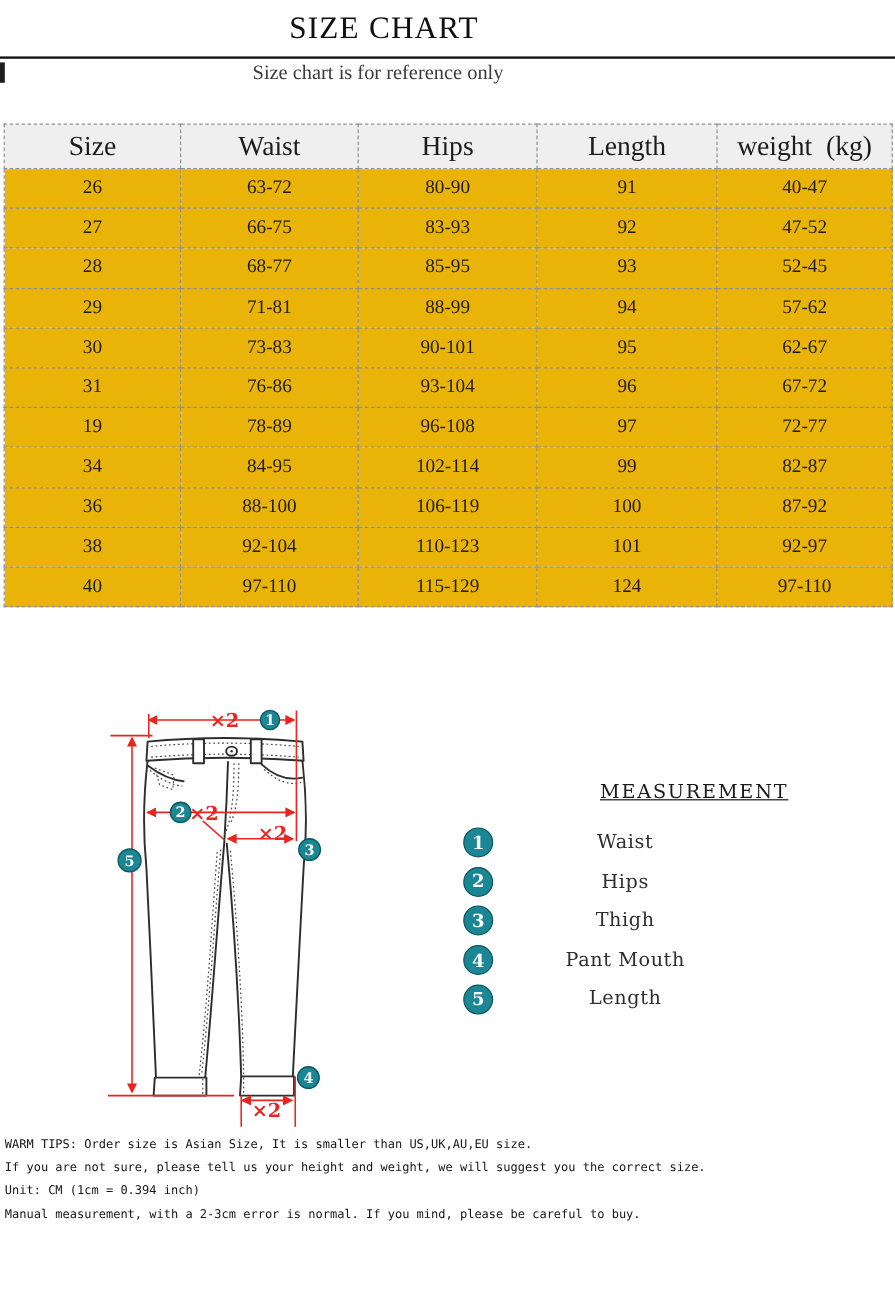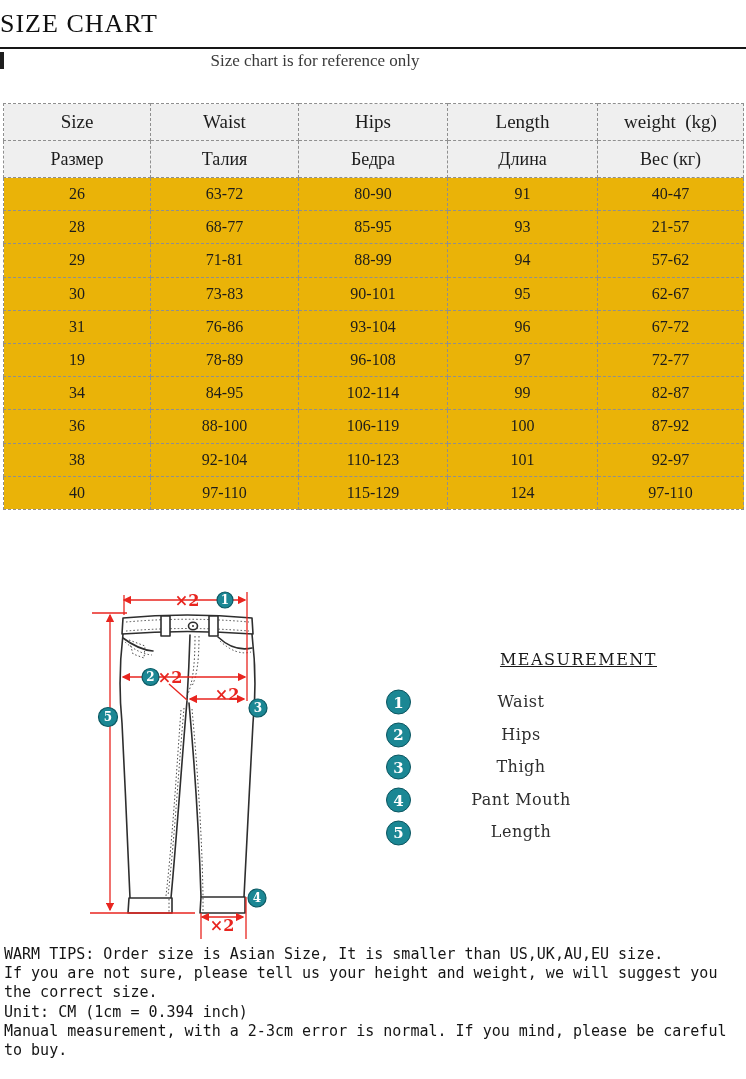--- a/index.html
+++ b/index.html
@@ -1,31 +1,31 @@
 <!DOCTYPE html>
 <html><head>
 <meta charset="utf-8">
 <style>
   html,body{margin:0;padding:0;background:#fff;}
   .page{position:relative;width:746px;height:1079px;background:#ffffff;overflow:hidden;
         font-family:"Liberation Serif",serif;color:#1c1c1c;}
 
-  .title{position:absolute;top:9px;left:0;width:640px;text-align:left;
+  .title{position:absolute;top:9px;left:0;width:640px;text-align:center;
          font-size:26px;letter-spacing:1px;color:#101010;}
   .divider{position:absolute;top:47px;left:0;width:746px;height:2px;background:#161616;}
   .edge-mark{position:absolute;top:52px;left:0;width:4px;height:17px;background:#1e1e1e;}
   .subtitle{position:absolute;top:51px;left:0;width:630px;text-align:center;
             font-size:17px;color:#3a3a3a;}
 
   table.size-table{position:absolute;left:3px;top:103px;width:740px;
                    border-collapse:collapse;table-layout:fixed;}
   .size-table th,.size-table td{border:1px dashed #8f8f8f;text-align:center;
                    vertical-align:middle;padding:0;font-weight:normal;color:#1c1c1c;}
   .size-table thead tr{background:#efefef;height:37px;}
-  .size-table thead tr.hdr-en th{font-size:19px;white-space:pre;}
+  .size-table thead tr.hdr-en th{font-size:23px;white-space:pre;}
   .size-table thead tr.hdr-ru th{font-size:18px;}
   .size-table tbody tr{height:33.2px;font-size:16px;background:#eab308;}
 
   svg.diagram{position:absolute;left:75px;top:578px;width:340px;height:370px;}
 
   .legend{position:absolute;left:385px;top:650px;width:272px;}
   .legend-title{width:100%;text-align:right;font-size:16px;letter-spacing:1.5px;
                 color:#1a1a1a;text-decoration:underline;
                 font-family:"DejaVu Serif",serif;}
   .legend-items{position:absolute;top:36px;left:0;width:100%;}
@@ -34,21 +34,21 @@
                 width:25px;height:25px;border-radius:50%;background:#1b8794;
                 border:1.5px solid #0b5560;box-sizing:border-box;
                 display:flex;align-items:center;justify-content:center;
                 color:#fff;font-size:15px;font-weight:bold;
                 font-family:"DejaVu Serif",serif;}
   .legend-label{width:100%;text-align:center;line-height:32.6px;font-size:16px;
                 letter-spacing:0.5px;color:#2e2e2e;font-family:"DejaVu Serif",serif;}
 
   .tips{position:absolute;left:4px;top:945px;width:741px;
         font-family:"DejaVu Sans Mono","Liberation Mono",monospace;
-        font-size:15px;line-height:19.2px;color:#151515;}
+        font-size:10px;line-height:19.2px;color:#151515;}
 
   .pline{stroke:#2e2e2e;stroke-width:1.6;fill:none;stroke-linejoin:round;stroke-linecap:round;}
   .pfill{stroke:#2e2e2e;stroke-width:1.6;fill:#ffffff;stroke-linejoin:round;}
   .stitch{stroke:#4a4a4a;stroke-width:1;fill:none;stroke-dasharray:1.5,2.2;}
   .red{stroke:#e8251f;stroke-width:1.3;fill:none;}
   .redtext{fill:#e8251f;font-family:"DejaVu Serif",serif;font-size:16px;font-weight:bold;text-anchor:middle;}
   .badge-c{fill:#1b8794;stroke:#0a5963;stroke-width:1.2;}
   .badge-t{fill:#ffffff;font-family:"DejaVu Serif",serif;font-size:12px;font-weight:bold;text-anchor:middle;}
 </style>
 </head>
@@ -70,42 +70,42 @@
         <col style="width:146px">
     </colgroup>
     <thead>
       <tr class="hdr-en">
         <th>Size</th>
         <th>Waist</th>
         <th>Hips</th>
         <th>Length</th>
         <th>weight  (kg)</th>
       </tr>
-      <tr class="hdr-ru">
-        <th>Размер</th>
-        <th>Талия</th>
-        <th>Бедра</th>
-        <th>Длина</th>
-        <th>Вес (кг)</th>
-      </tr>
     </thead>
     <tbody>
         <tr>
           <td>26</td>
           <td>63-72</td>
           <td>80-90</td>
           <td>91</td>
           <td>40-47</td>
         </tr>
         <tr>
+          <td>27</td>
+          <td>66-75</td>
+          <td>83-93</td>
+          <td>92</td>
+          <td>47-52</td>
+        </tr>
+        <tr>
           <td>28</td>
           <td>68-77</td>
           <td>85-95</td>
           <td>93</td>
-          <td>21-57</td>
+          <td>52-45</td>
         </tr>
         <tr>
           <td>29</td>
           <td>71-81</td>
           <td>88-99</td>
           <td>94</td>
           <td>57-62</td>
         </tr>
         <tr>
           <td>30</td>

